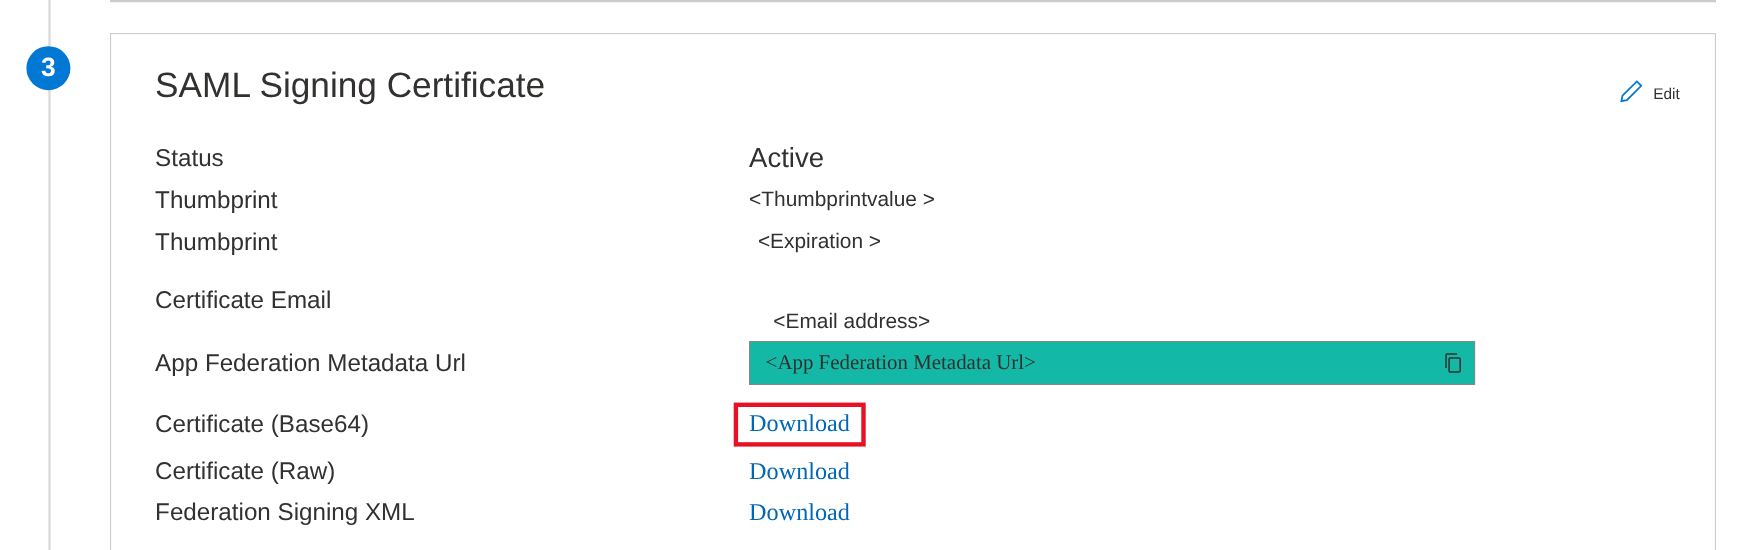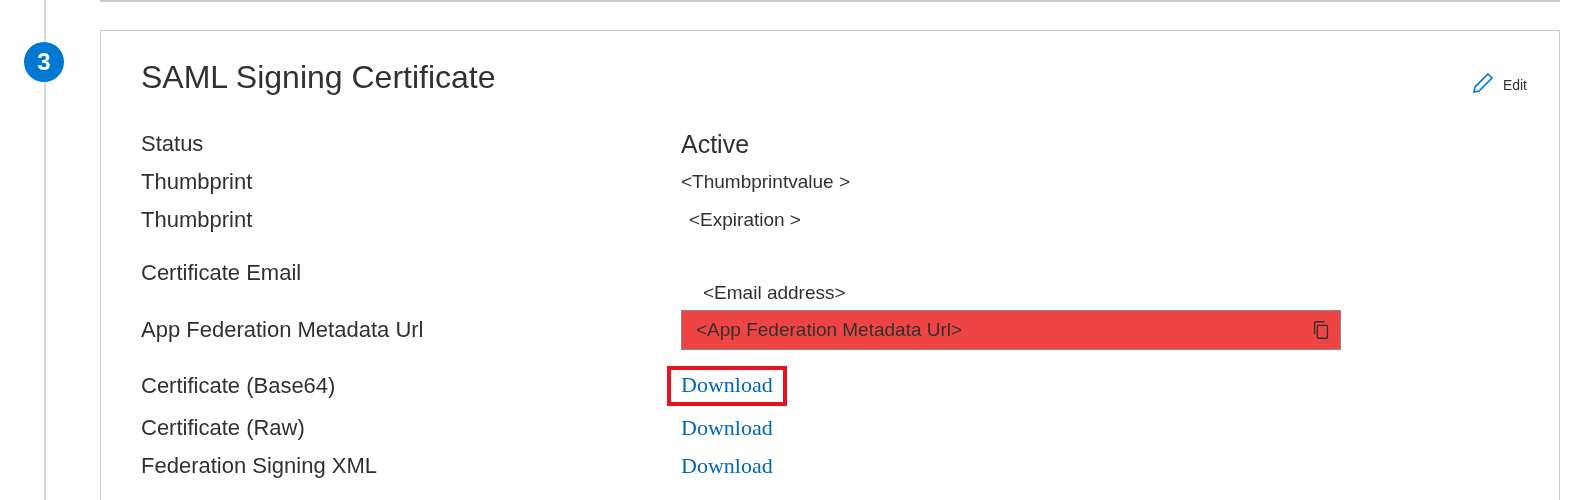--- a/index.html
+++ b/index.html
@@ -103,24 +103,25 @@
       padding-left: 8px;
     }
     .field-value-placeholder.med-indent {
       padding-left: 22px;
       margin-top: 40px;
     }
     .metadata-input-wrap {
       display: flex;
       align-items: center;
       border: 1px solid #8a8886;
-      background: #ef4444;
+      background: #14b8a6;
       width: 660px;
       height: 40px;
       padding: 0 8px 0 14px;
+      font-family: Liberation Serif, serif;
     }
     .metadata-input-text {
       flex: 1;
       font-size: 19px;
       color: #323130;
     }
     .copy-icon {
       width: 22px;
       height: 22px;
       cursor: pointer;

